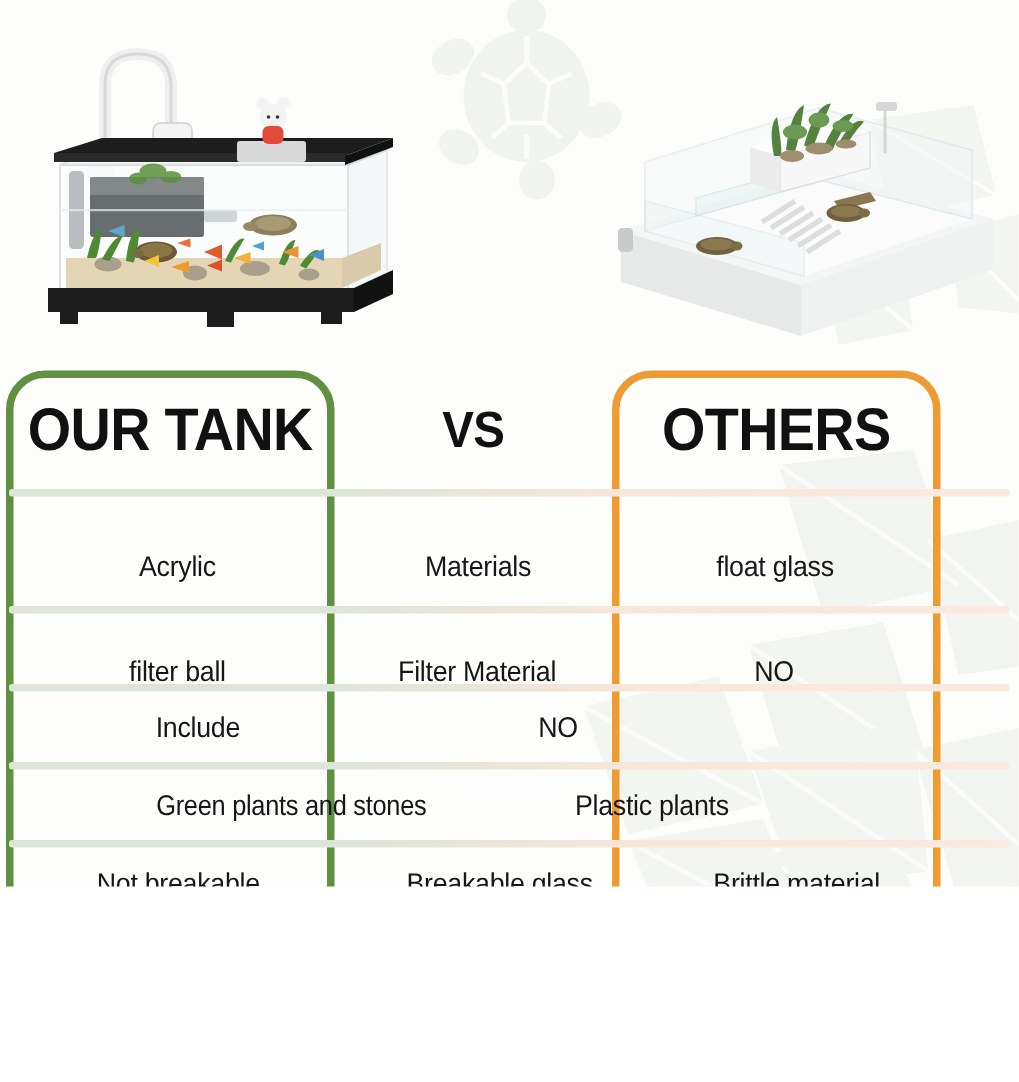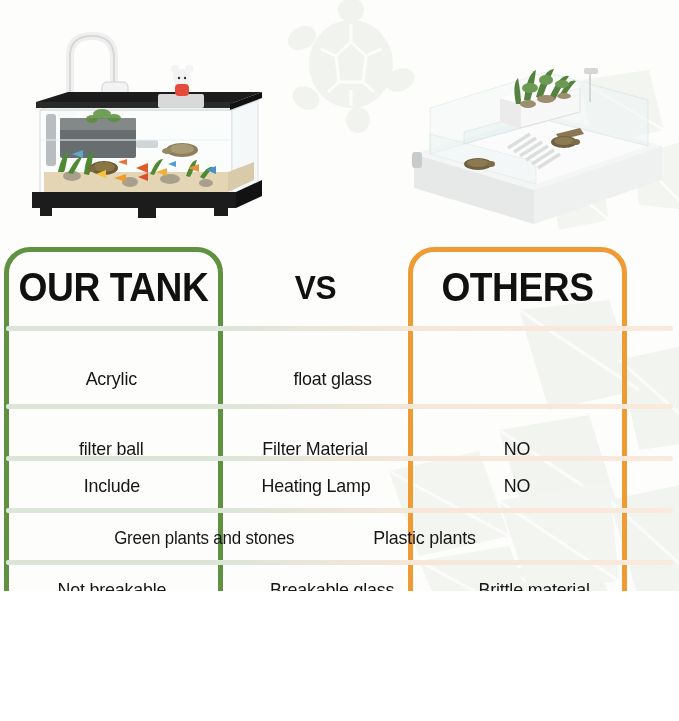--- a/index.html
+++ b/index.html
@@ -143,20 +143,21 @@
     display: flex;
   }
   .cell {
     display: flex;
     align-items: center;
     justify-content: center;
     font-size: 19px;
     color: #161616;
     white-space: nowrap;
     letter-spacing: -0.2px;
+    margin-left: 20px;
   }
   .cell-left  { width: 223px; }
   .cell-mid   { width: 185px; }
   .cell-right { width: 219px; }
   .cell-pad   { width: 52px; }
   .cell span { transform: scaleX(0.94); display: inline-block; }
   .cell.tight span { transform: scaleX(0.89); }
 </style>
 </head>
 <body>
@@ -382,20 +383,23 @@
     <div class="divider" style="top:161px;"></div>
     <div class="divider" style="top:213px;"></div>
     <div class="divider" style="top:265px;"></div>
     <div class="divider" style="top:317px;"></div>
     <div class="divider" style="top:369px;"></div>
 
     <div class="row" style="top:110px;">
       <div class="cell cell-left">
           <span>Acrylic</span>
         </div>
+      <div class="cell cell-mid">
+          <span>Materials</span>
+        </div>
       <div class="cell cell-right">
           <span>float glass</span>
         </div>
       <div class="cell cell-pad"></div>
     </div>
 
     <div class="row" style="top:165px;align-items:flex-end;">
       <div class="cell cell-left">
           <span>filter ball</span>
         </div>
@@ -405,23 +409,20 @@
       <div class="cell cell-right">
           <span>NO</span>
         </div>
       <div class="cell cell-pad"></div>
     </div>
 
     <div class="row" style="top:217px;align-items:center;">
       <div class="cell cell-left">
           <span>Include</span>
         </div>
-      <div class="cell cell-mid">
-          <span>Heating Lamp</span>
-        </div>
       <div class="cell cell-right">
           <span>NO</span>
         </div>
       <div class="cell cell-pad"></div>
     </div>
 
     <div class="row" style="top:269px;justify-content:center;">
       <div class="cell cell-left tight">
           <span>Green plants and stones</span>
         </div>

